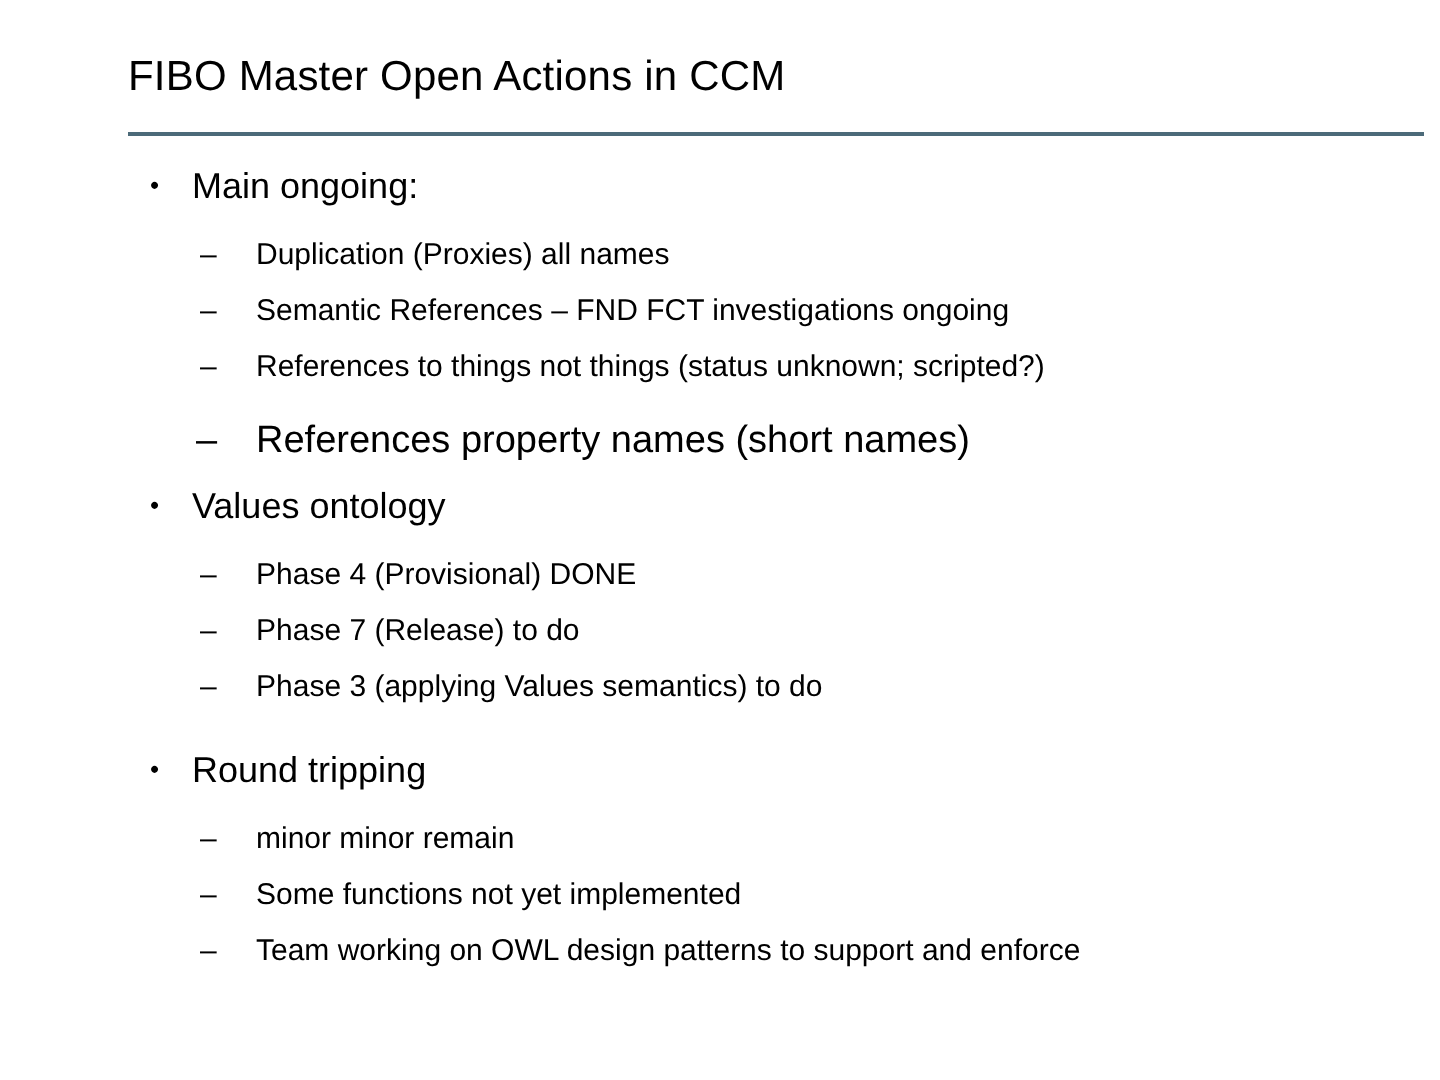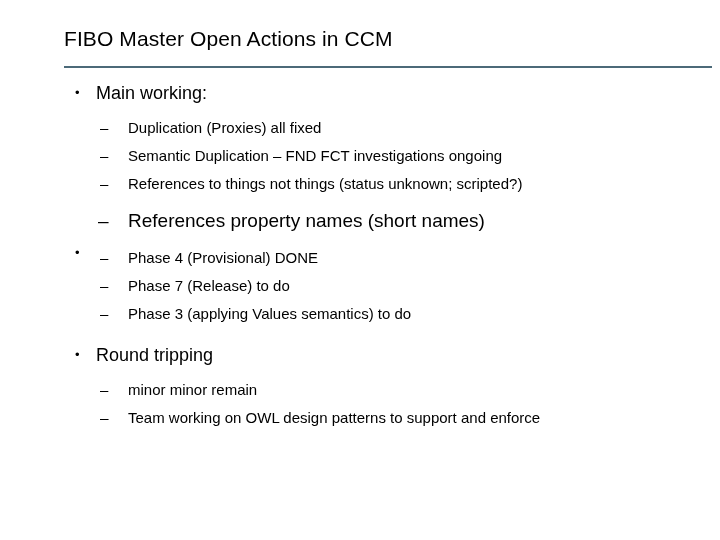--- a/index.html
+++ b/index.html
@@ -136,45 +136,46 @@
   <div class="title-area">
     <div class="slide-title">FIBO Master Open Actions in CCM</div>
   </div>
   <div class="title-rule"></div>
 
   <div class="body-area">
 
     <div class="group">
       <div class="lvl1">
         <span class="marker">•</span>
-        <span>Main working:</span>
-      </div>
-      <div class="gap-sm"></div>
-      <div class="lvl2">
-        <span class="marker">–</span>
-        <span>Duplication (Proxies) all fixed</span>
-      </div>
-      <div class="lvl2">
-        <span class="marker">–</span>
-        <span>Semantic Duplication – FND FCT investigations ongoing</span>
+        <span>Main ongoing:</span>
+      </div>
+      <div class="gap-sm"></div>
+      <div class="lvl2">
+        <span class="marker">–</span>
+        <span>Duplication (Proxies) all names</span>
+      </div>
+      <div class="lvl2">
+        <span class="marker">–</span>
+        <span>Semantic References – FND FCT investigations ongoing</span>
       </div>
       <div class="lvl2">
         <span class="marker">–</span>
         <span>References to things not things (status unknown; scripted?)</span>
       </div>
       <div class="gap-sm"></div>
       <div class="lvl2 big">
         <span class="marker">–</span>
         <span>References property names (short names)</span>
       </div>
     </div>
 
     <div class="group">
       <div class="lvl1">
         <span class="marker">•</span>
+        <span>Values ontology</span>
       </div>
       <div class="gap-sm"></div>
       <div class="lvl2">
         <span class="marker">–</span>
         <span>Phase 4 (Provisional) DONE</span>
       </div>
       <div class="lvl2">
         <span class="marker">–</span>
         <span>Phase 7 (Release) to do</span>
       </div>
@@ -191,20 +192,21 @@
         <span class="marker">•</span>
         <span>Round tripping</span>
       </div>
       <div class="gap-sm"></div>
       <div class="lvl2">
         <span class="marker">–</span>
         <span>minor minor remain</span>
       </div>
       <div class="lvl2">
         <span class="marker">–</span>
+        <span>Some functions not yet implemented</span>
       </div>
       <div class="lvl2">
         <span class="marker">–</span>
         <span>Team working on OWL design patterns to support and enforce</span>
       </div>
     </div>
 
   </div>
 
   <div class="page-number">19</div>

